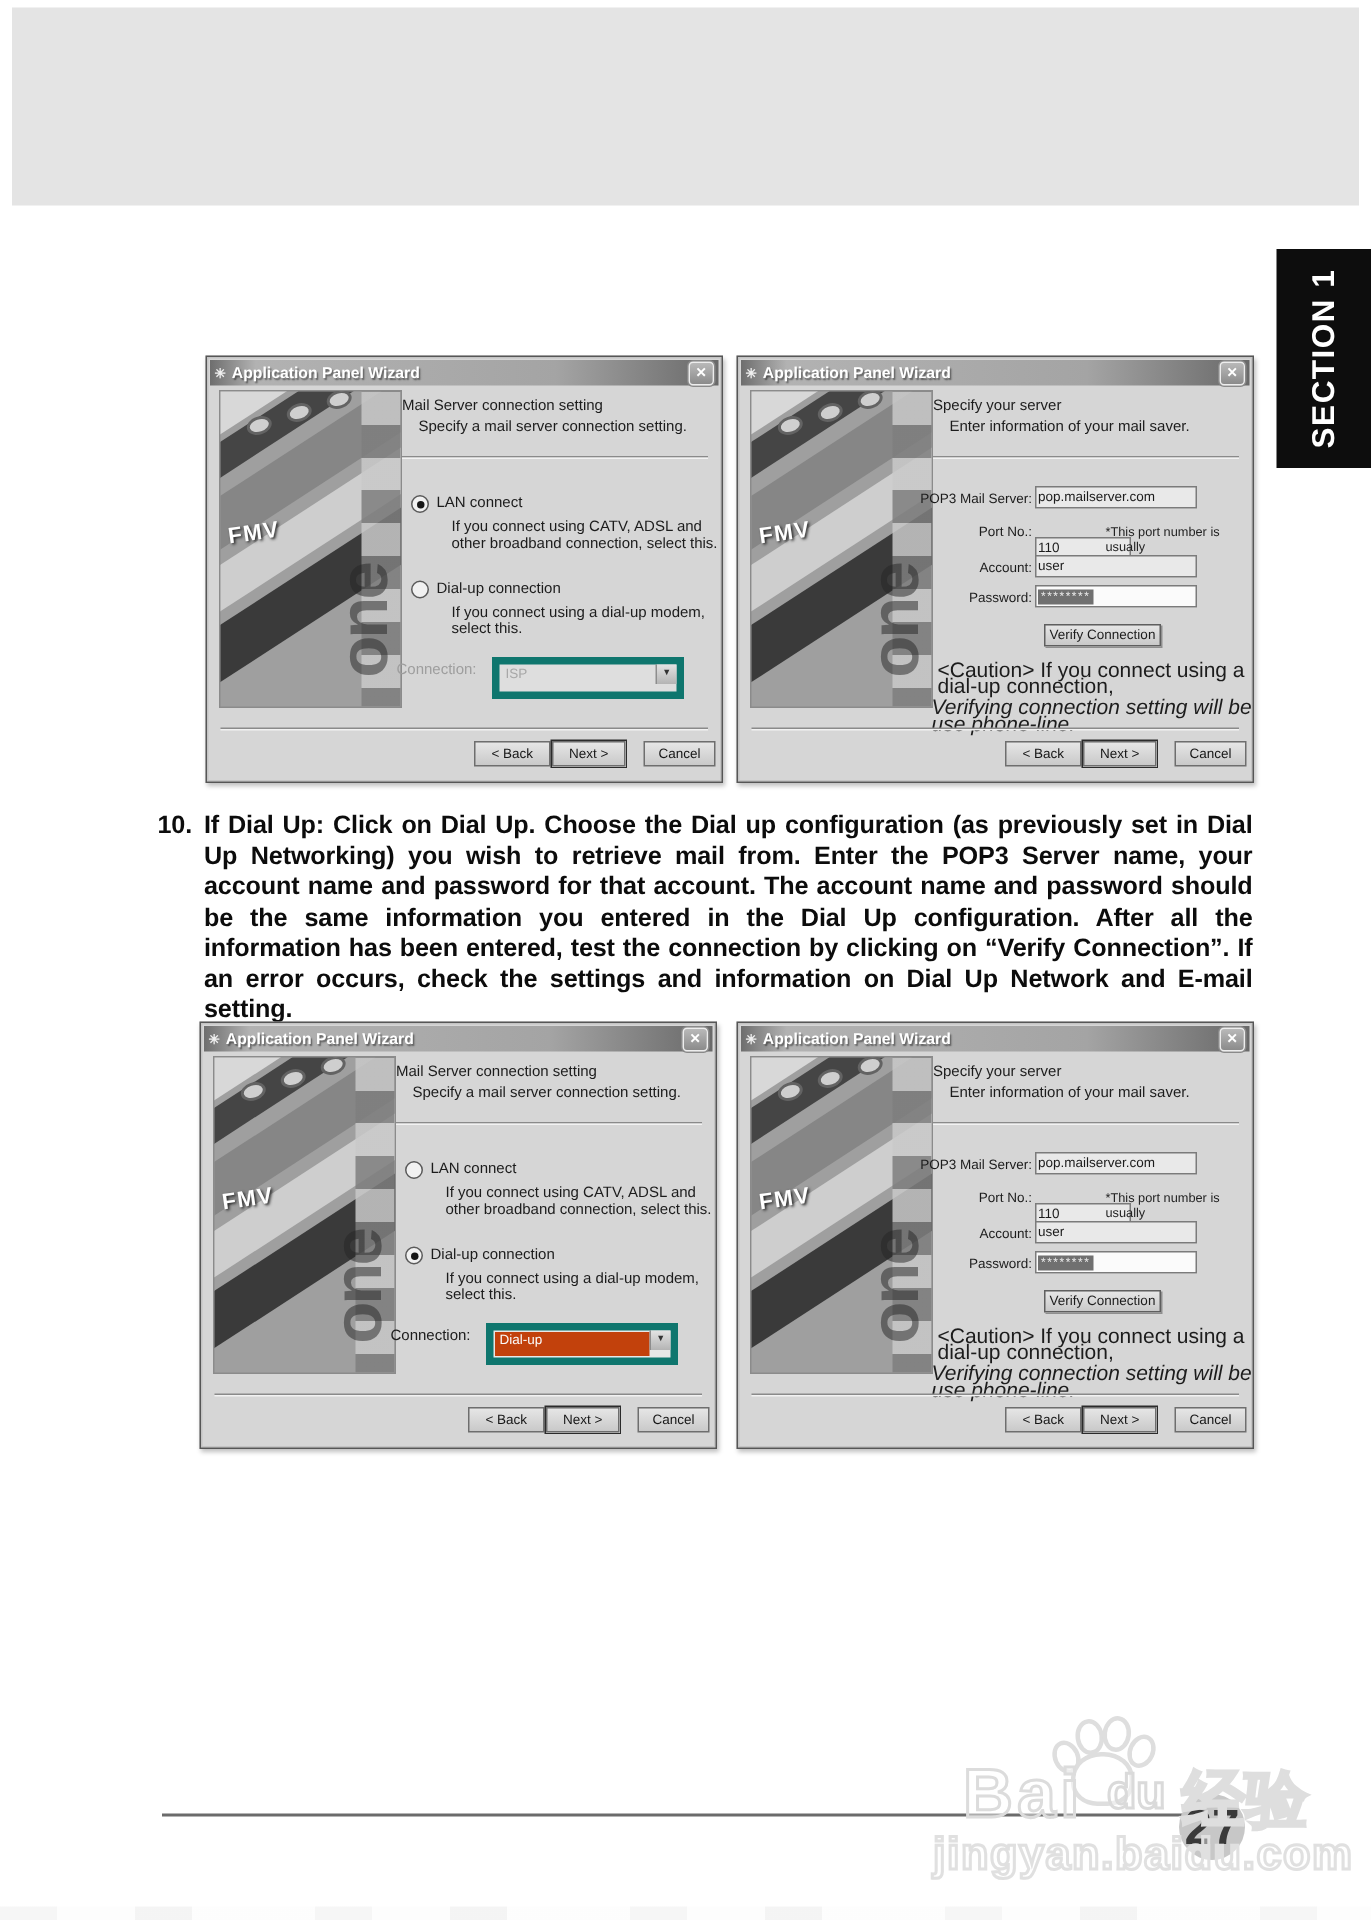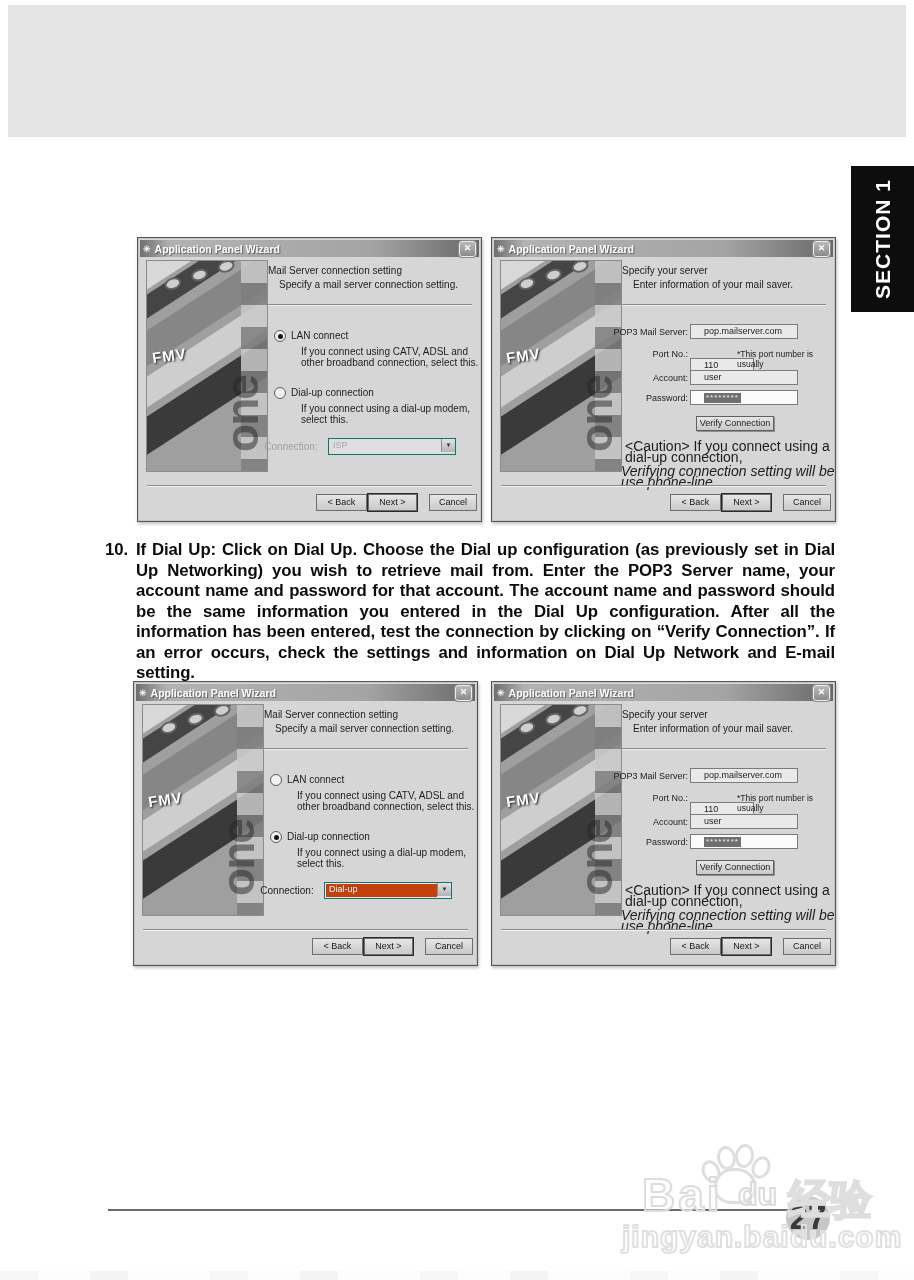--- a/index.html
+++ b/index.html
@@ -75,39 +75,39 @@
   .etch.top{left:130px;right:9px;top:66px;}
   .etch.bot{left:9px;right:9px;top:247px;}
 
   .radio{position:absolute;width:10px;height:10px;border:1px solid #5a5a5a;border-radius:50%;background:#f1f1f1;}
   .radio.sel::after{content:"";position:absolute;left:2.5px;top:2.5px;width:5px;height:5px;background:#161616;border-radius:50%;}
   .rlan{left:136px;top:92px;}  .rlan-lab{left:153px;top:92px;}  .rlan-desc{left:163px;top:108px;width:188px;}
   .rdial{left:136px;top:149px;} .rdial-lab{left:153px;top:149px;} .rdial-desc{left:163px;top:165px;width:188px;}
 
   .conn-lab{left:120px;top:203px;width:66px;text-align:center;}
   .conn-lab.dis{color:#9e9e9e;}
-  .combo{position:absolute;left:190px;top:200px;width:128px;height:17px;background:#e7e7e7;
-       border:1px solid #0f766e;box-sizing:border-box;}
+  .combo{position:absolute;left:190px;top:200px;width:128px;height:28px;background:#e7e7e7;
+       border:5px solid #0f766e;box-sizing:border-box;}
   .combo .cval{position:absolute;left:1px;top:1px;right:14px;bottom:1px;line-height:11px;padding:0 0 0 3px;}
   .combo .carrow{position:absolute;right:0;top:0;width:13px;height:13px;
        background:linear-gradient(#e3e3e3,#b4b4b4);border-left:1px solid #8d8d8d;
        font-size:6px;text-align:center;line-height:12px;color:#333;}
   .combo.disabled{background:#dedede;}
   .combo.disabled .cval{color:#a8a8a8;}
   .combo.active .cval{background:#c2410c;color:#fafafa;}
 
   .btn{position:absolute;top:256px;height:17px;box-sizing:border-box;background:linear-gradient(#e6e6e6,#c9c9c9);
        border:1px solid #6e6e6e;font-size:9px;text-align:center;line-height:15px;color:#161616;}
   .btn.back{left:178px;width:51px;}
   .btn.next{left:230px;width:49px;box-shadow:0 0 0 1px #2b2b2b;}
   .btn.cancel{left:291px;width:48px;}
 
   .f-lab{position:absolute;left:106px;width:90px;text-align:right;font-size:9px;}
   .f-box{position:absolute;left:198px;height:15px;box-sizing:border-box;background:#e9e9e9;
-       border:1px solid #7b7b7b;font-size:9px;line-height:13px;padding-left:13px;}
+       border:1px solid #7b7b7b;font-size:9px;line-height:13px;padding-left:1px;}
   .f-pop3{top:86px;width:108px;}
   .f-port{top:120px;width:64px;}
   .f-acct{top:132px;width:108px;}
   .f-pass{top:152px;width:108px;background:#fbfbfb;}
   .pw-sel{display:inline-block;background:#707070;color:#ececec;padding:0 2px;font-size:8px;
        letter-spacing:1px;line-height:10px;margin-top:2px;}
   .f-note{position:absolute;left:245px;top:111px;font-size:8.5px;color:#222;}
   .verify{position:absolute;left:204px;top:178px;width:78px;height:15px;box-sizing:border-box;
        background:linear-gradient(#e6e6e6,#c9c9c9);border:1px solid #5f5f5f;font-size:9px;
        text-align:center;line-height:13px;box-shadow:1px 1px 0 #8f8f8f;}

